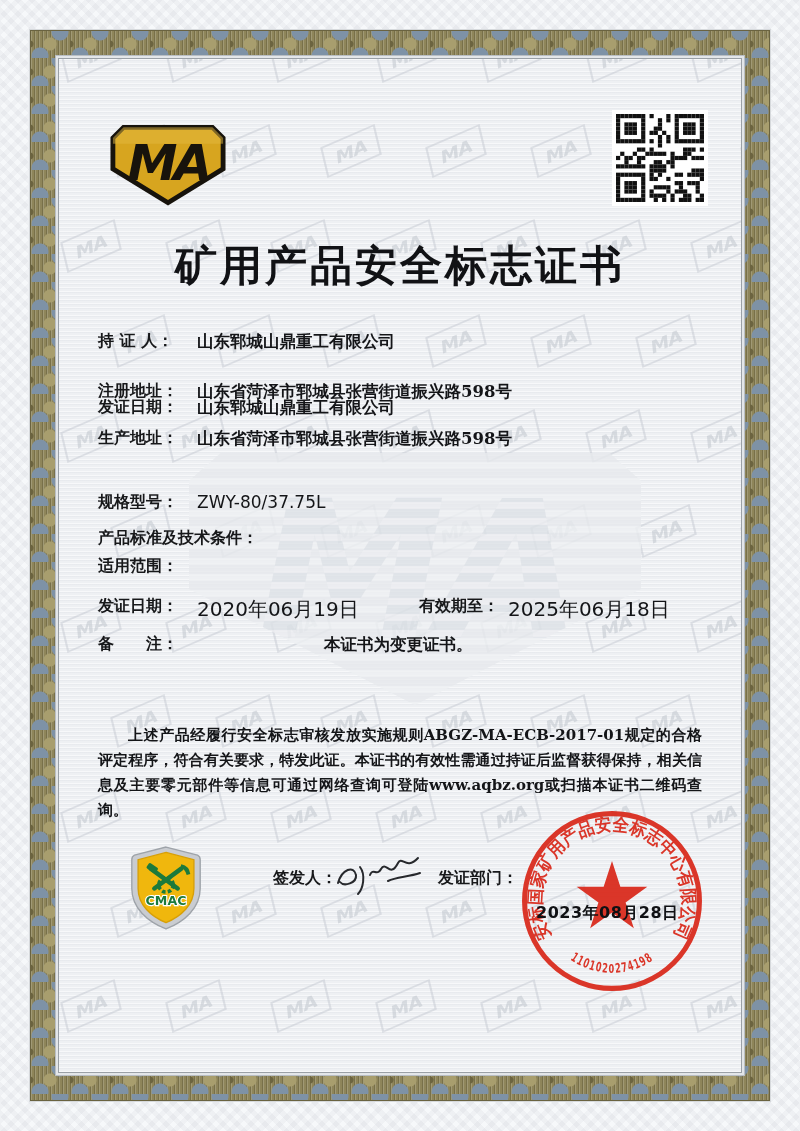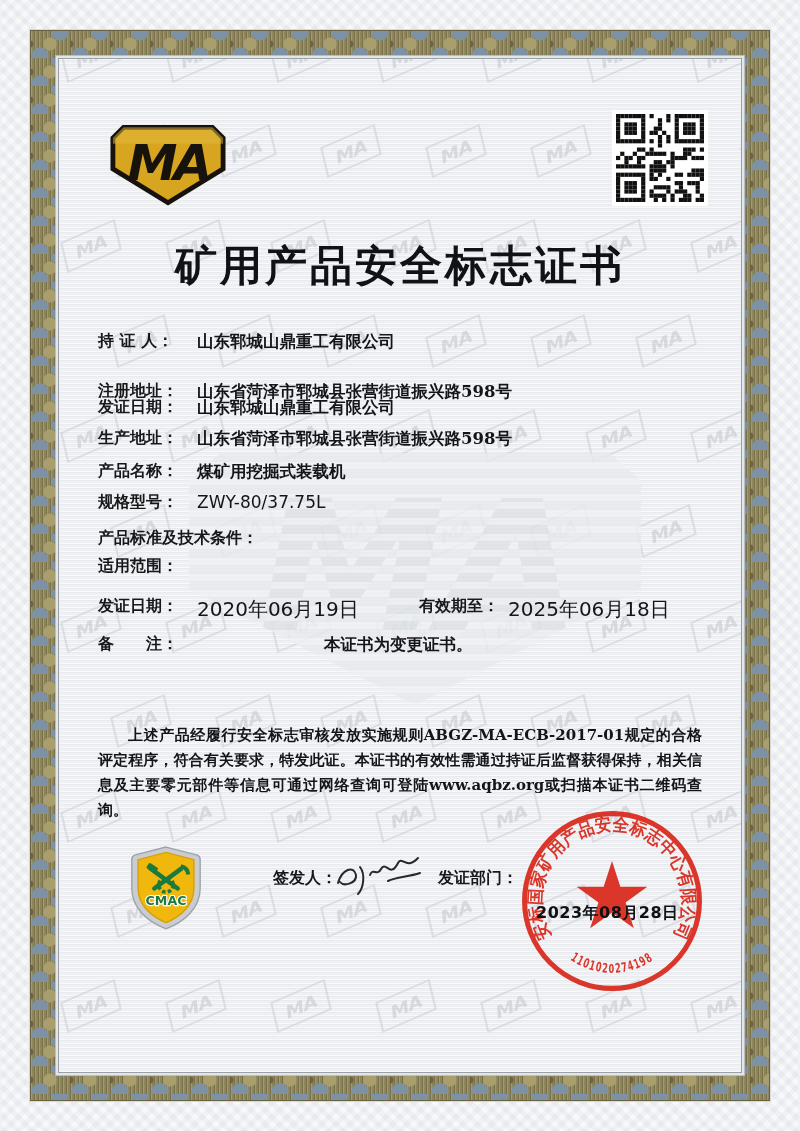--- a/index.html
+++ b/index.html
@@ -525,24 +525,20 @@
     <span class="val">山东省菏泽市郓城县张营街道振兴路598号</span>
   </div>
   <div class="row" style="top:397px">
     <span class="lab">发证日期：</span>
     <span class="val">山东郓城山鼎重工有限公司</span>
   </div>
   <div class="row" style="top:428px">
     <span class="lab">生产地址：</span>
     <span class="val">山东省菏泽市郓城县张营街道振兴路598号</span>
   </div>
-  <div class="row" style="top:461px">
-    <span class="lab">产品名称：</span>
-    <span class="val">煤矿用挖掘式装载机</span>
-  </div>
   <div class="row" style="top:492px">
     <span class="lab">规格型号：</span>
     <span class="val latin">ZWY-80/37.75L</span>
   </div>
   <div class="row" style="top:528px">
     <span class="lab">产品标准及技术条件：</span>
   </div>
   <div class="row" style="top:556px">
     <span class="lab">适用范围：</span>
   </div>

